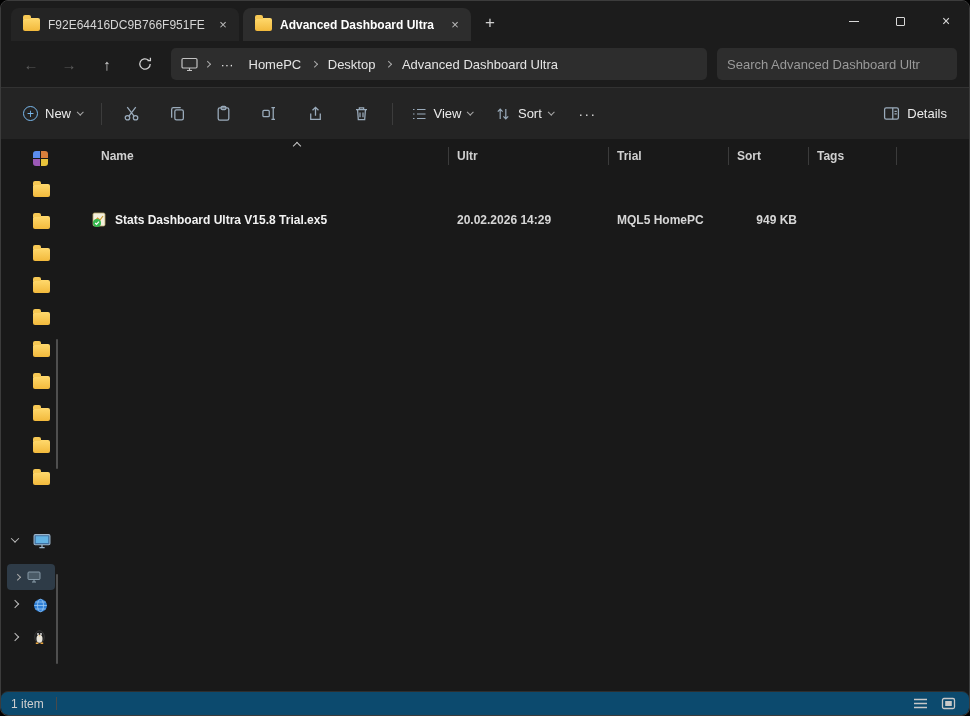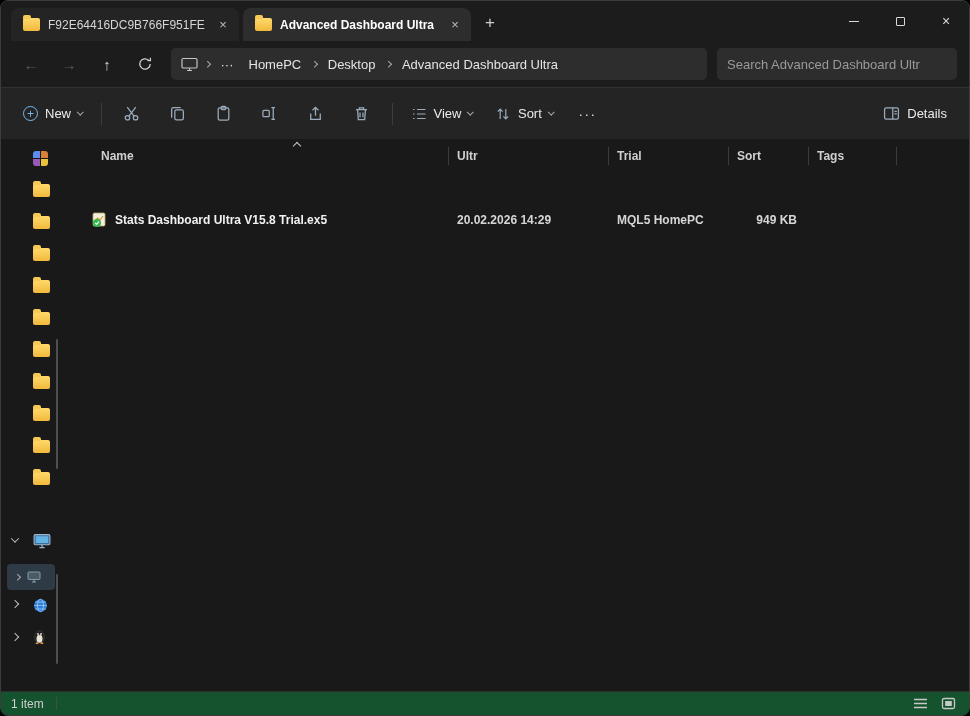--- a/index.html
+++ b/index.html
@@ -73,21 +73,21 @@
   .header-row { height:26px; font-size:12px; color:#d0d0d0; position:relative; }
   .hcell { padding-left:8px; border-right:1px solid #3b3b3b; height:18px; line-height:18px; white-space:nowrap; }
   .hcell.first { padding-left:14px; }
   .sort-caret { position:absolute; left:207px; top:0px; border-color:#c8c8c8; }
   .file-row { height:26px; margin-top:6px; font-size:12px; color:#f2f2f2; }
   .cell { padding-left:8px; color:#d6d6d6; white-space:nowrap;margin-top:37px; }
   .cell.name { display:flex; align-items:center; gap:8px; padding-left:4px; color:#f2f2f2; }
   .cell.size { text-align:right; padding-right:12px; }
 
   
-  .statusbar { height:24px; border-top:1px solid #2e2e2e; background:#14532d; display:flex; align-items:center; padding:0 10px; font-size:12px; color:#cfcfcf; flex-shrink:0; }
+  .statusbar { height:24px; border-top:1px solid #2e2e2e; background:#0c4a6e; display:flex; align-items:center; padding:0 10px; font-size:12px; color:#cfcfcf; flex-shrink:0;border-radius:7px; }
   .status-divider { width:1px; height:13px; background:#4a4a4a; margin-left:12px; }
   .status-views { margin-left:auto; display:flex; gap:6px; align-items:center; }
   .sview-btn { width:22px; height:18px; display:flex; align-items:center; justify-content:center; border-radius:3px; }
 </style>
 </head>
 <body>
 
 <div class="window">
 
   <div class="tabbar">

